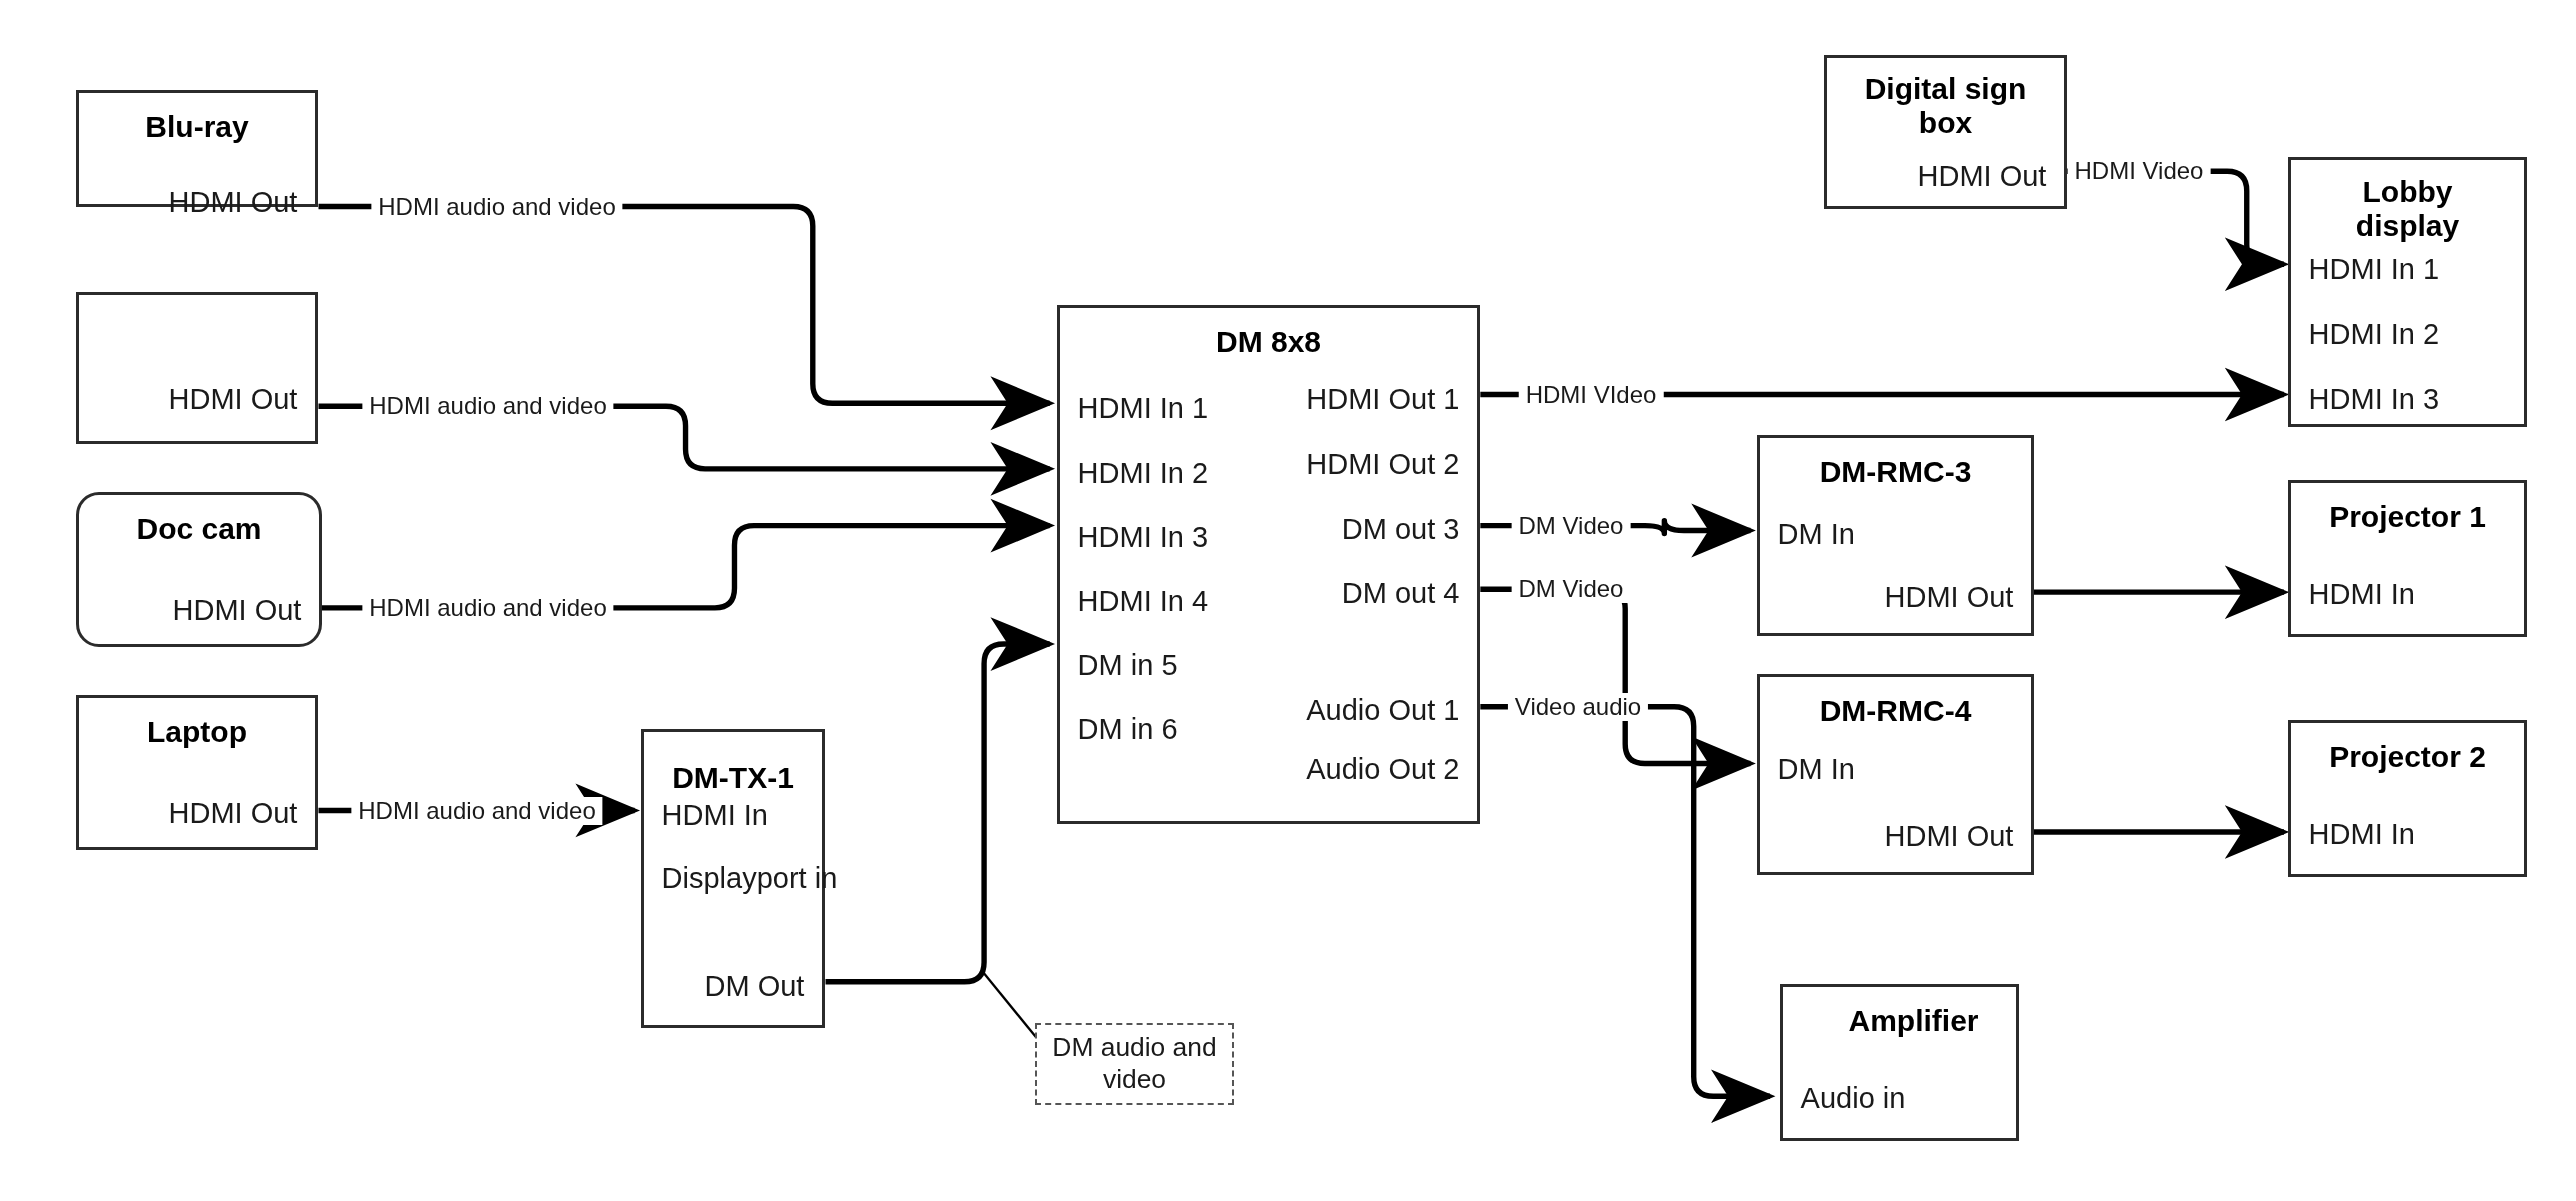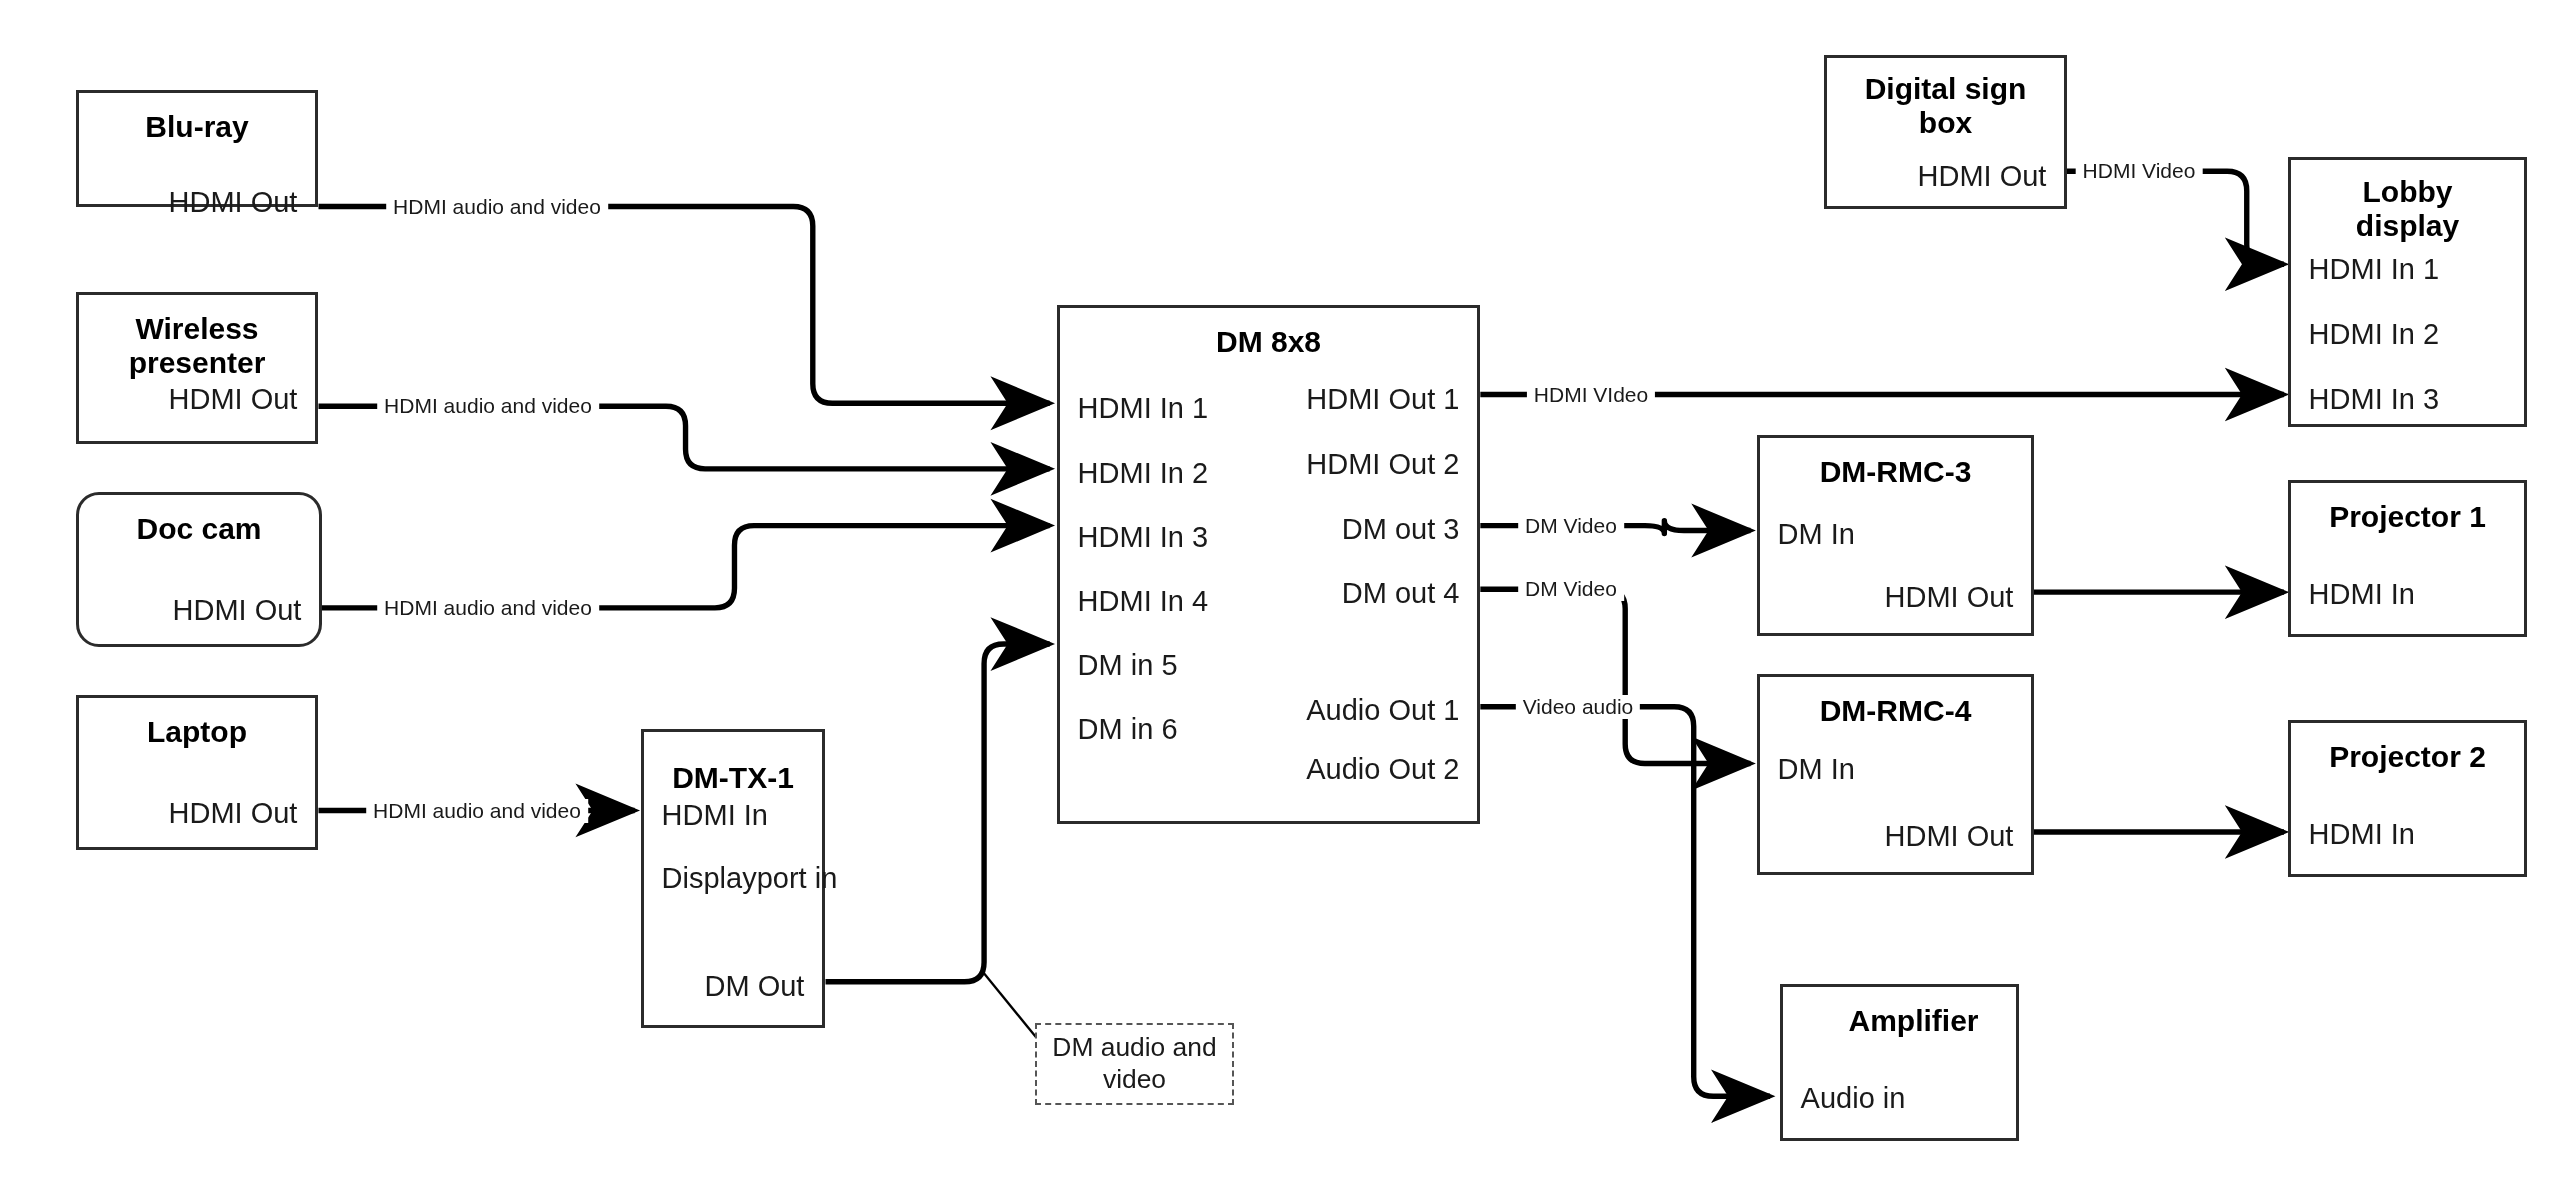--- a/index.html
+++ b/index.html
@@ -4,21 +4,21 @@
 <style>
   html,body{margin:0;padding:0;background:#ffffff;}
   body{font-family:"Liberation Sans", sans-serif;}
   #canvas{position:relative;width:2576px;height:1201px;background:#ffffff;overflow:hidden;}
   svg#wires{position:absolute;left:0;top:0;width:2576px;height:1201px;}
   .node{position:absolute;box-sizing:border-box;border:3.9px solid #2b2b2b;background:#ffffff;}
   .node-title{position:absolute;left:0;right:0;text-align:center;font-weight:bold;font-size:30px;color:#000;line-height:1.15;}
   .port{position:absolute;font-size:29px;color:#1a1a1a;white-space:nowrap;}
   .port-l{left:17.6px;}
   .port-r{right:17.6px;}
-  .wire-label{position:absolute;font-size:21px;color:#1a1a1a;white-space:nowrap;background:#ffffff;padding:0 6.9px;transform:translate(-50%,-50%);}
+  .wire-label{position:absolute;font-size:24px;color:#1a1a1a;white-space:nowrap;background:#ffffff;padding:0 6.9px;transform:translate(-50%,-50%);}
   .callout{position:absolute;box-sizing:border-box;border:2px dashed #555;background:#fff;
            display:flex;align-items:center;justify-content:center;text-align:center;
            font-size:26.4px;color:#1a1a1a;line-height:1.2;}
 </style>
 </head>
 <body>
 
 <div id="canvas">
 
   <svg id="wires" viewBox="0 0 2631 1227" xmlns="http://www.w3.org/2000/svg">
@@ -66,22 +66,20 @@
   <div class="wire-label" style="left:1571px; top:589px;">DM Video</div>
   <div class="wire-label" style="left:1578px; top:707px;">Video audio</div>
   <div class="wire-label" style="left:2139px; top:171px;">HDMI Video</div>
 
   <div class="node" style="left:76px; top:90px; width:242px; height:117px;">
     <div class="node-title" style="top:16.6px;">Blu-ray</div>
     <div class="port port-r" style="top:93px;">HDMI Out</div>
   </div>
 
   <div class="node" style="left:76px; top:292px; width:242px; height:152px;">
-    <div class="node-title" style="top:16.6px; white-space:pre-line;">Wireless
-presenter</div>
     <div class="port port-r" style="top:88px;">HDMI Out</div>
   </div>
 
   <div class="node" style="left:76px; top:492px; width:246px; height:155px;border-radius:23px;">
     <div class="node-title" style="top:16.6px;">Doc cam</div>
     <div class="port port-r" style="top:99px;">HDMI Out</div>
   </div>
 
   <div class="node" style="left:76px; top:695px; width:242px; height:155px;">
     <div class="node-title" style="top:16.6px;">Laptop</div>

